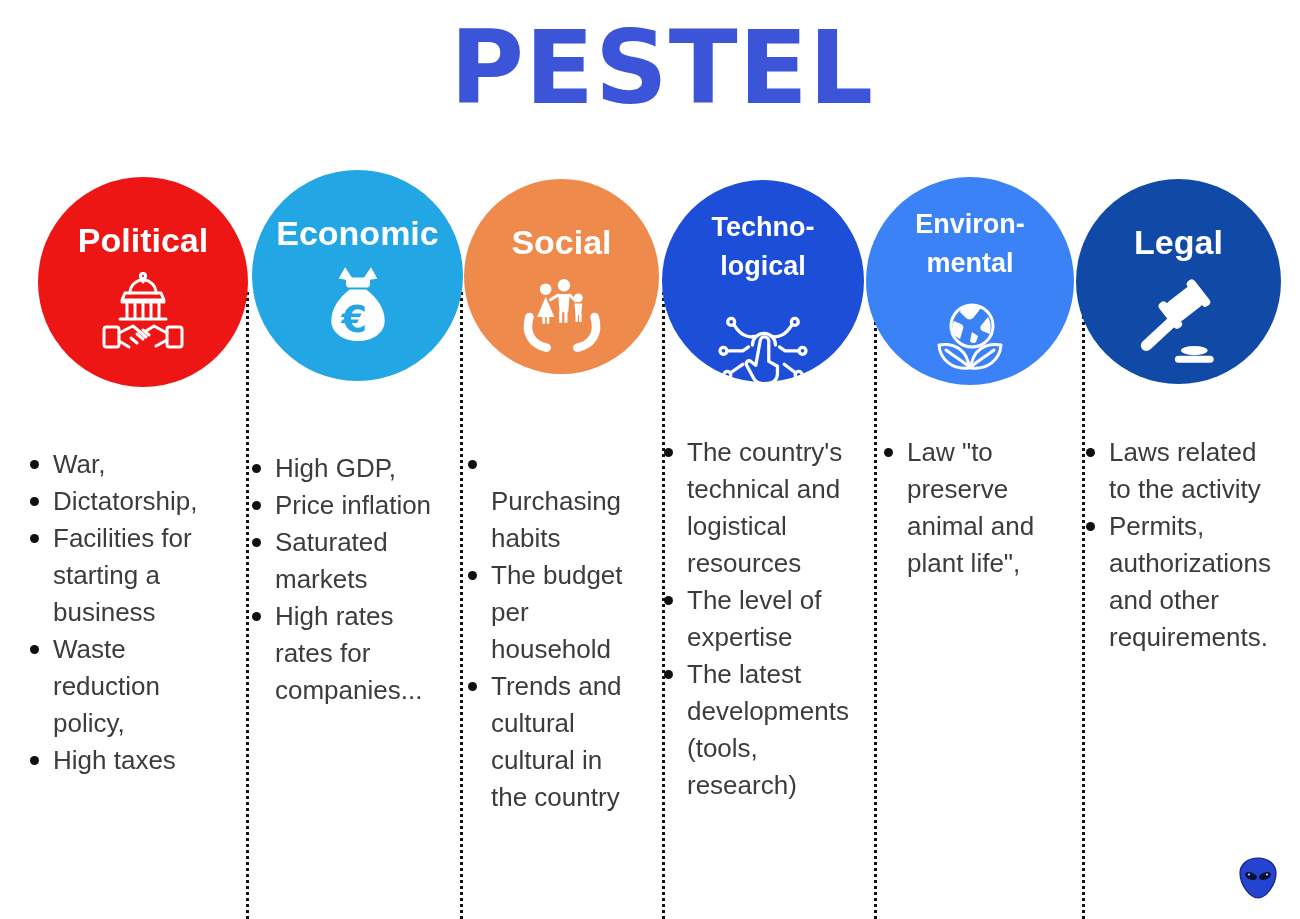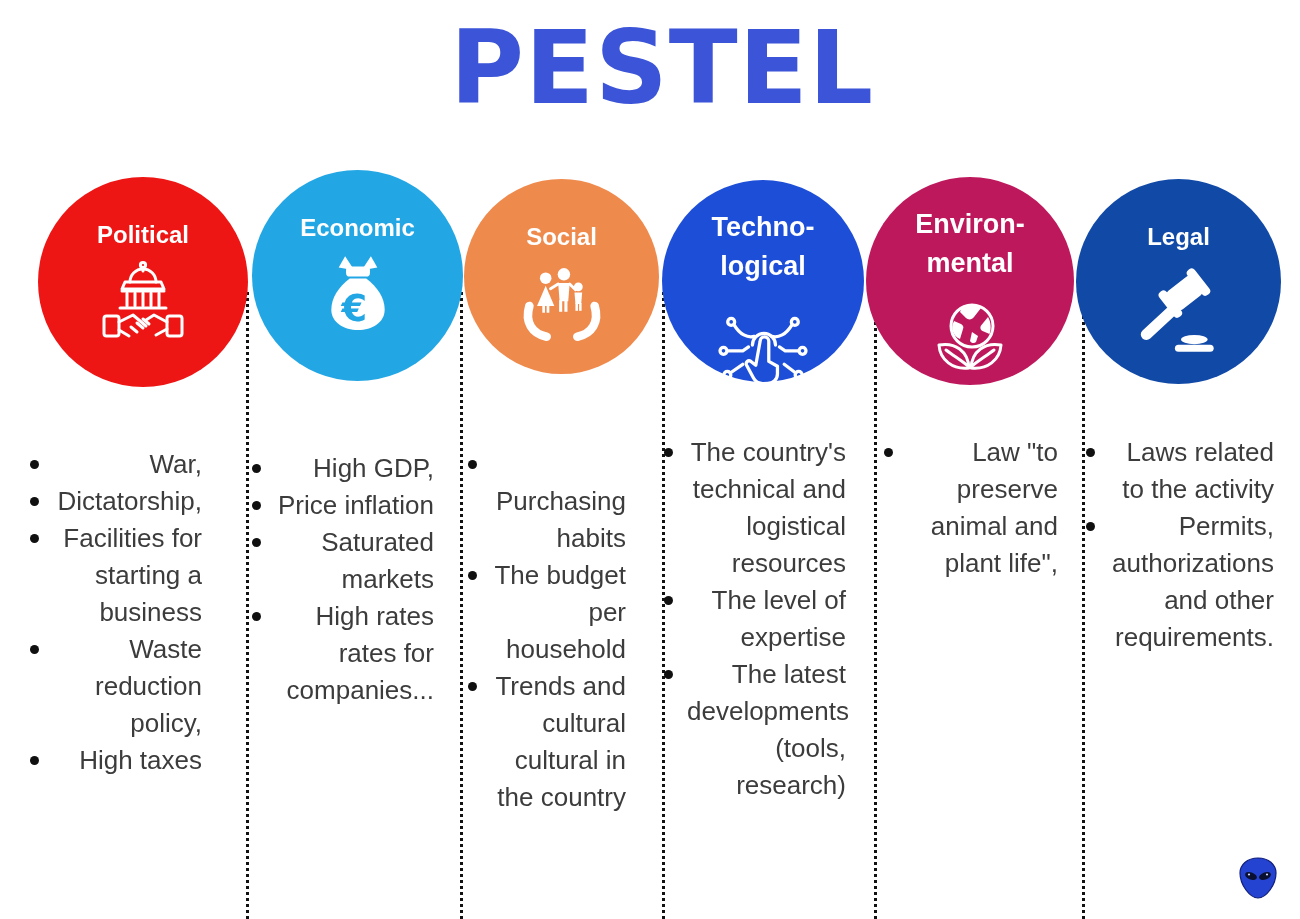--- a/index.html
+++ b/index.html
@@ -17,28 +17,28 @@
     position:absolute; top:292px; bottom:0; width:0;
     border-left:3px dotted var(--divider-color,#111);
     z-index:1;
   }
   .circle {
     position:absolute; border-radius:50%; z-index:2;
     display:flex; flex-direction:column; align-items:center;
     box-sizing:border-box; color:#fff;
   }
   .circle-label { text-align:center; font-weight:bold; color:#fff; }
-  .circle-label.single { font-size:24px; line-height:1.15; padding-top:44px; }
+  .circle-label.single { font-size:34px; line-height:1.15; padding-top:44px; }
   .circle-label.double { font-size:27px; line-height:1.45; padding-top:28px; }
   .circle-icon { display:block; margin-top:7px; line-height:0; }
   .bullets {
     position:absolute; z-index:3; margin:0; padding:0; list-style:none;
     font-size:26px; line-height:37px; color:var(--bullet-color,#3c3c3c);
   }
-  .bullets li { position:relative; padding-left:25px; white-space:pre-wrap;text-align:right; }
+  .bullets li { position:relative; padding-left:25px; white-space:pre-wrap; }
   .bullets li::before {
     content:""; position:absolute; left:2px; top:14px;
     width:9px; height:9px; border-radius:50%; background:#101010;
   }
   .alien { position:absolute; left:1238px; top:856px; width:40px; height:44px; z-index:4; line-height:0; }
 </style>
 </head>
 <body>
 
 <div class="page">
@@ -145,21 +145,21 @@
               <circle cx="92" cy="85" r="3.6"></circle>
               <path d="M89,83 l-12,-9"></path>
             </g>
           </svg></span>
       </div>
       <ul class="bullets" style="left: 662px; top: 434px; width: 184px;">
         <li>The country's technical and logistical resources</li>
         <li>The level of expertise</li>
         <li>The latest developments (tools, research)</li>
       </ul>
-      <div class="circle" style="left: 866px; top: 177px; width: 208px; height: 208px; background: #be185d;">
+      <div class="circle" style="left: 866px; top: 177px; width: 208px; height: 208px; background: #3b82f6;">
         <div class="circle-label double">
           <div>Environ-</div>
           <div>mental</div>
         </div>
         <span class="circle-icon"><svg viewBox="0 0 100 100" width="100" height="100">
             <g stroke="#fff" stroke-width="3" fill="none" stroke-linecap="round" stroke-linejoin="round">
               <circle cx="52" cy="36" r="21"></circle>
               <g fill="#fff" stroke="none">
                 <path d="M42,17 c7,-3 14,-2 19,1 l-7,9 c-2,3 -6,3 -8,1 l-6,-6 z"></path>
                 <path d="M68,27 c3,5 3.5,12 1.5,17 l-7,-3 c-2,-1 -3,-4 -1,-6 z"></path>

